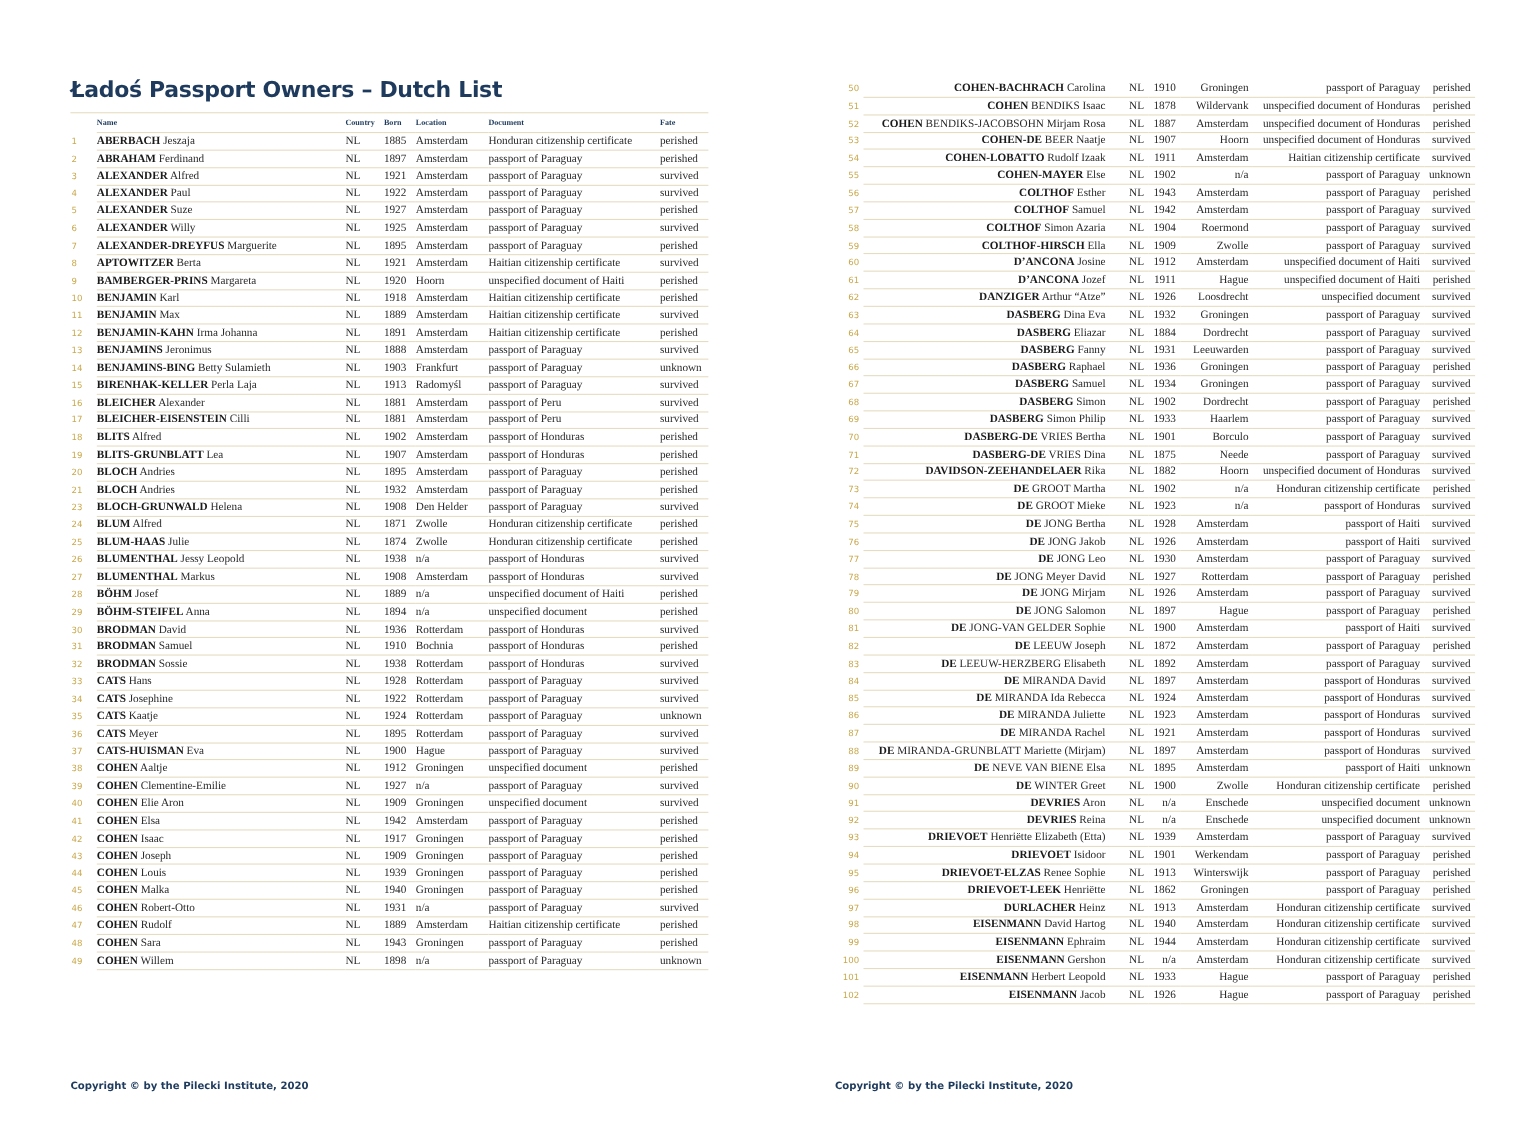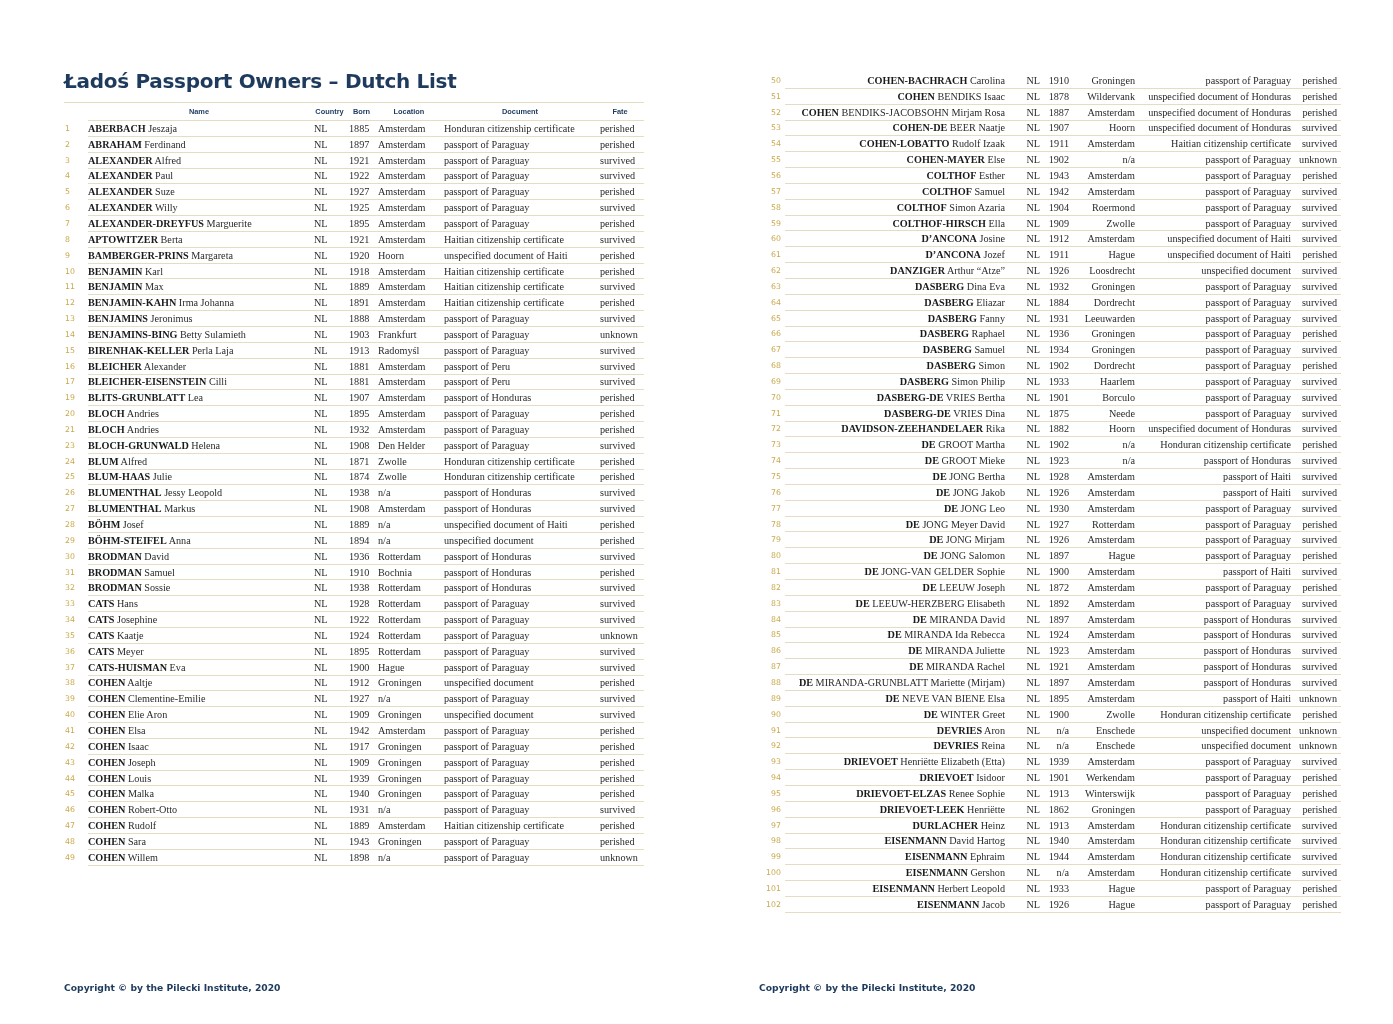--- a/index.html
+++ b/index.html
@@ -4,21 +4,21 @@
 <style>
   html, body { margin: 0; padding: 0; background: #ffffff; }
   body { width: 1393px; height: 1024px; position: relative; overflow: hidden; font-family: "Liberation Serif", serif; color: #2a2a2a; }
   .page { position: absolute; top: 14px; height: 1024px; }
   .page-left { left: 64px; width: 580px; }
   .page-right { left: 759px; width: 582px; }
   .title { position: absolute; top: 55px; left: 0; font-family: "DejaVu Sans", sans-serif; font-weight: bold; font-size: 20px; color: #1e3a5c; letter-spacing: -0.3px; margin: 0; white-space: nowrap; }
   table { position: absolute; border-collapse: separate; border-spacing: 0; table-layout: fixed; font-size: 10.2px; }
   .page-left table { top: 88px; left: 0; width: 580px; border-top: 1.5px solid #e6dcc2; }
   .page-right table { top: 59px; left: 0; width: 582px; text-align: right; }
-  th { font-family: Liberation Sans, sans-serif; font-size: 7.4px; font-weight: bold; color: #1e3a5c; text-align: center; height: 17px; padding: 0 4px 0 0; border-bottom: 1.5px solid #e6dcc2; vertical-align: middle; }
+  th { font-family: Liberation Serif, serif; font-size: 7.4px; font-weight: bold; color: #1e3a5c; text-align: left; height: 17px; padding: 0 4px 0 0; border-bottom: 1.5px solid #e6dcc2; vertical-align: middle; }
   td { height: 14.85px; padding: 0 4px 0 0; border-bottom: 1.5px solid #e6dcc2; white-space: nowrap; overflow: hidden; vertical-align: middle; }
   td.num { font-family: "DejaVu Sans", sans-serif; font-size: 7.8px; color: #c9a94e; padding-left: 1px; border-bottom-color: #ffffff; }
   .surname { font-weight: bold; color: #1a1a1a; }
   .given { color: #2a2a2a; }
   .copyright { position: absolute; top: 968px; left: 0; font-family: "DejaVu Sans", sans-serif; font-weight: bold; font-size: 9.2px; color: #1e3a5c; white-space: nowrap; }
   col.c-num { width: 24px; }
   col.c-name { width: 226px; }
   col.c-country { width: 35px; }
   col.c-born { width: 29px; }
   col.c-loc { width: 66px; }
@@ -204,20 +204,29 @@
         <tr>
           <td class="num">17</td>
           <td><span class="surname">BLEICHER-EISENSTEIN</span> <span class="given">Cilli</span></td>
           <td>NL</td>
           <td>1881</td>
           <td>Amsterdam</td>
           <td>passport of Peru</td>
           <td>survived</td>
         </tr>
         <tr>
+          <td class="num">18</td>
+          <td><span class="surname">BLITS</span> <span class="given">Alfred</span></td>
+          <td>NL</td>
+          <td>1902</td>
+          <td>Amsterdam</td>
+          <td>passport of Honduras</td>
+          <td>perished</td>
+        </tr>
+        <tr>
           <td class="num">19</td>
           <td><span class="surname">BLITS-GRUNBLATT</span> <span class="given">Lea</span></td>
           <td>NL</td>
           <td>1907</td>
           <td>Amsterdam</td>
           <td>passport of Honduras</td>
           <td>perished</td>
         </tr>
         <tr>
           <td class="num">20</td>

